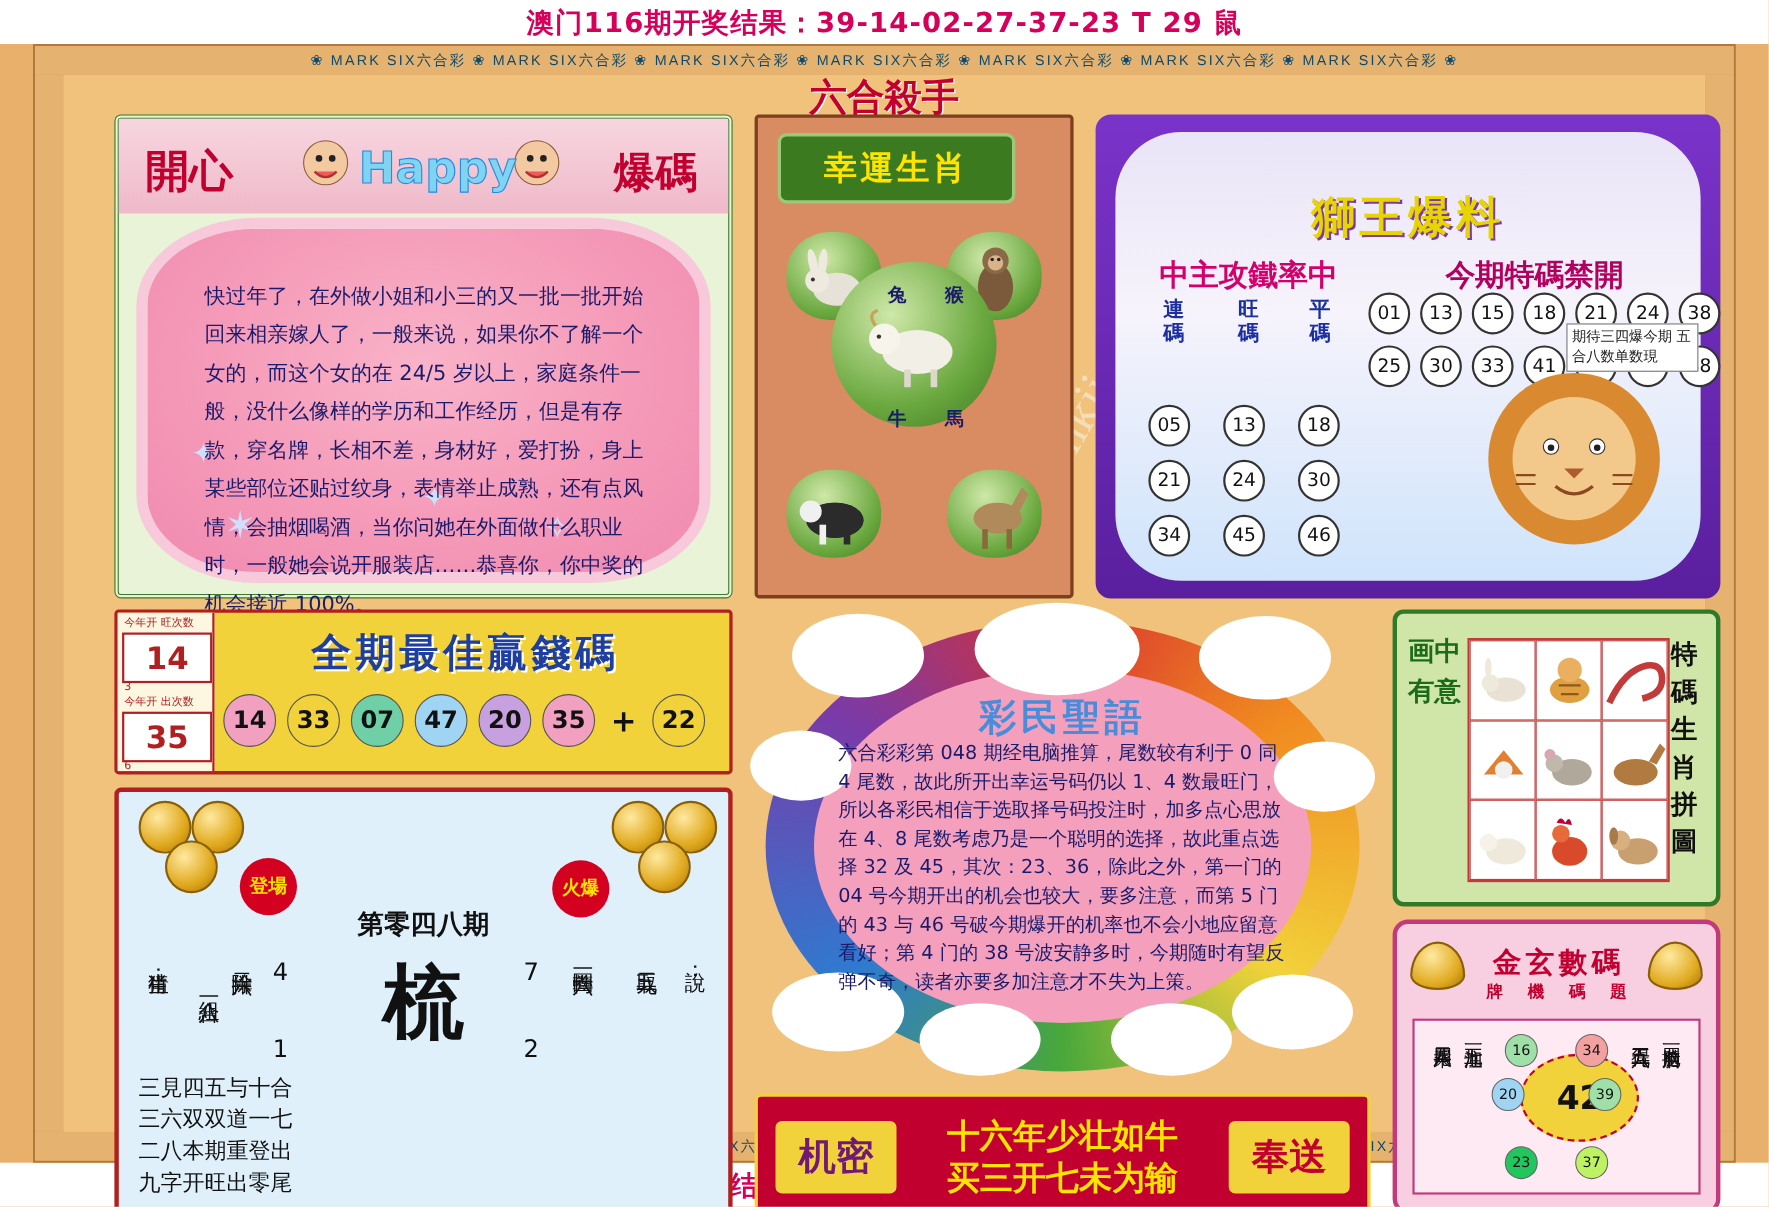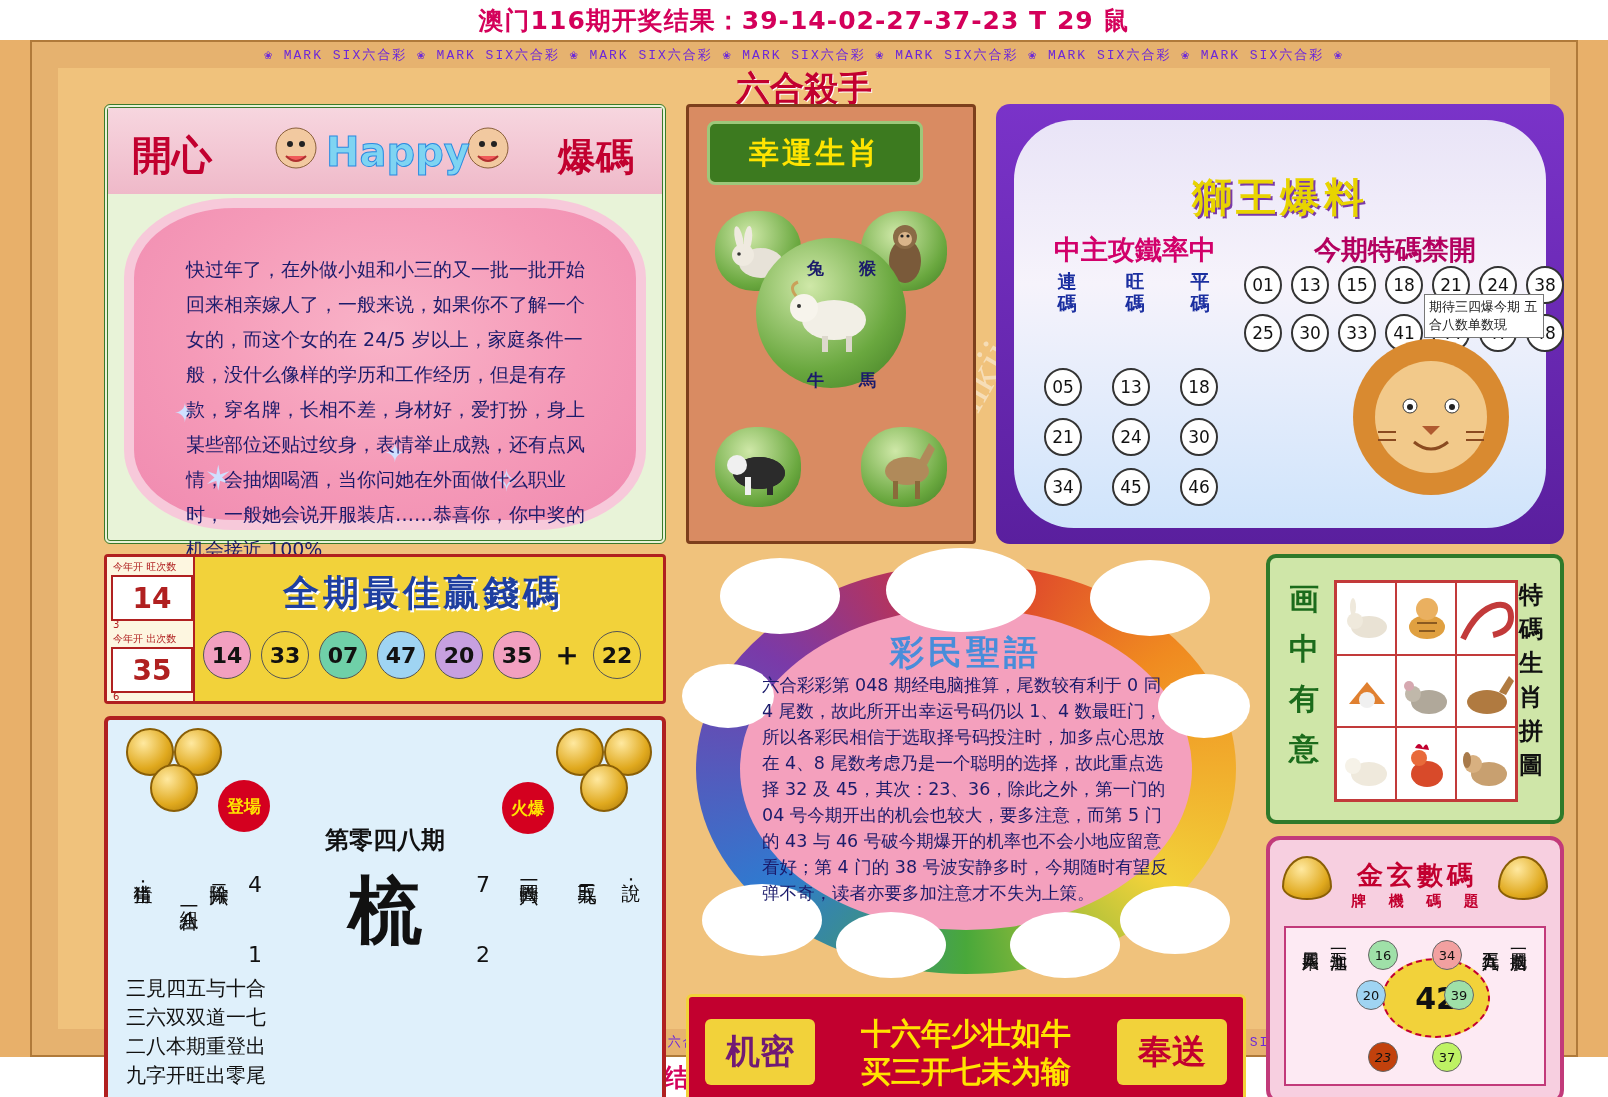--- a/index.html
+++ b/index.html
@@ -7,21 +7,21 @@
   .page{position:relative;width:1608px;height:1097px;background:#e8b06a;}
   
   .topbar{position:absolute;left:0;top:0;width:1608px;height:40px;background:#ffffff;display:flex;align-items:center;justify-content:center;}
   .topbar .t{font-size:25px;font-weight:bold;color:#d4005a;letter-spacing:1px;}
   .bottombar{position:absolute;left:0;bottom:0;width:1608px;height:40px;background:#ffffff;display:flex;align-items:center;justify-content:center;}
   .bottombar .t{font-size:25px;font-weight:bold;color:#d4005a;letter-spacing:1px;}
   
   .frame{position:absolute;left:30px;top:40px;width:1548px;height:1017px;background:#efc07a;
          border:2px solid #b07a3a;box-sizing:border-box;}
   .markband{position:absolute;height:26px;left:0;width:100%;background:#e6b26f;
-            color:#6d28d9;font-family:Liberation Mono, monospace;font-size:13px;letter-spacing:2px;
+            color:#0c4a6e;font-family:Liberation Sans, sans-serif;font-size:13px;letter-spacing:2px;
             display:flex;align-items:center;justify-content:space-around;overflow:hidden;white-space:nowrap;}
   .markband.top{top:0;border-bottom:1px solid #c89a58;}
   .markband.bot{bottom:0;border-top:1px solid #c89a58;}
   .sideband{position:absolute;top:26px;bottom:26px;width:26px;background:#e6b26f;overflow:hidden;}
   .sideband.l{left:0;}
   .sideband.r{right:0;}
   .inner{position:absolute;left:26px;top:26px;right:26px;bottom:26px;background:#f0c27c;}
   .title-main{position:absolute;left:50%;top:-2px;transform:translateX(-50%);
      font-size:34px;font-weight:bold;color:#c2002f;font-family:"DejaVu Sans",sans-serif;
      text-shadow:1px 1px 0 #fff;}
@@ -103,21 +103,21 @@
   .cloud-text{position:absolute;left:76px;top:118px;right:70px;font-size:17.5px;line-height:26px;color:#1b1b6b;}
   
   #p-secret{left:628px;top:926px;width:560px;height:110px;background:#c2002f;border:3px solid #f2d23a;border-radius:6px;}
   .sec-left{position:absolute;left:16px;top:22px;width:110px;height:66px;background:#f2d23a;border-radius:6px;
      display:flex;align-items:center;justify-content:center;font-size:34px;font-weight:bold;color:#701a75;}
   .sec-right{position:absolute;right:16px;top:22px;width:110px;height:66px;background:#f2d23a;border-radius:6px;
      display:flex;align-items:center;justify-content:center;font-size:34px;font-weight:bold;color:#c2002f;}
   .sec-mid{position:absolute;left:140px;right:140px;top:18px;text-align:center;color:#ffe400;font-size:30px;line-height:38px;font-weight:bold;}
   
   #p-pic{left:1208px;top:486px;width:298px;height:270px;background:#cfe6a8;border:4px solid #2f7a2a;border-radius:10px;}
-  .pic-left{position:absolute;left:10px;top:16px;width:48px;font-size:30px;font-weight:bold;color:#1b6b1b;line-height:50px;text-align:center;}
+  .pic-left{position:absolute;left:10px;top:16px;width:48px;font-size:24px;font-weight:bold;color:#1b6b1b;line-height:36px;text-align:center;}
   .pic-right{position:absolute;right:6px;top:20px;width:46px;font-size:24px;font-weight:bold;color:#111;line-height:34px;text-align:center;}
   .pic-grid{position:absolute;left:64px;top:22px;width:180px;height:218px;border:2px solid #c23a3a;background:#fff;
      display:grid;grid-template-columns:1fr 1fr 1fr;grid-template-rows:1fr 1fr 1fr;}
   .pic-cell{border:1px solid #c23a3a;position:relative;overflow:hidden;}
   
   #p-gold{left:1208px;top:768px;width:298px;height:268px;background:#f7cfe0;border:4px solid #c23a7a;border-radius:14px;}
   .gold-title{position:absolute;left:56px;top:12px;right:56px;height:46px;display:flex;align-items:center;justify-content:center;
      gap:4px;}
   .gt-ch{font-size:26px;font-weight:bold;color:#c2002f;}
   .ingot{position:absolute;top:16px;width:46px;height:40px;border-radius:50%/70% 70% 30% 30%;
@@ -473,20 +473,20 @@
         <div class="gold-box">
           <div class="gcol" style="left:14px;top:12px;">二四乘八尾</div>
           <div class="gcol" style="left:42px;top:12px;">一七加注五</div>
           <div class="gcol" style="right:42px;top:12px;">三九得五六</div>
           <div class="gcol" style="right:14px;top:12px;">一四抛脑后</div>
           <div class="goval">42</div>
           <div class="mini" style="left:82px;top:12px;background:#9fe0a8;">16</div>
           <div class="mini" style="right:82px;top:12px;background:#f2a0a0;">34</div>
           <div class="mini" style="left:70px;top:52px;background:#9fd4f2;">20</div>
           <div class="mini" style="right:70px;top:52px;background:#9fe0a8;">39</div>
-          <div class="mini" style="left:82px;bottom:12px;background:#c2410c;font-style:italic;">23</div>
+          <div class="mini" style="left:82px;bottom:12px;background:#22c55e;">23</div>
           <div class="mini" style="right:82px;bottom:12px;background:#bef264;">37</div>
         </div>
       </div>
 
     </div>
   </div>
 </div>
 
 </body></html>

